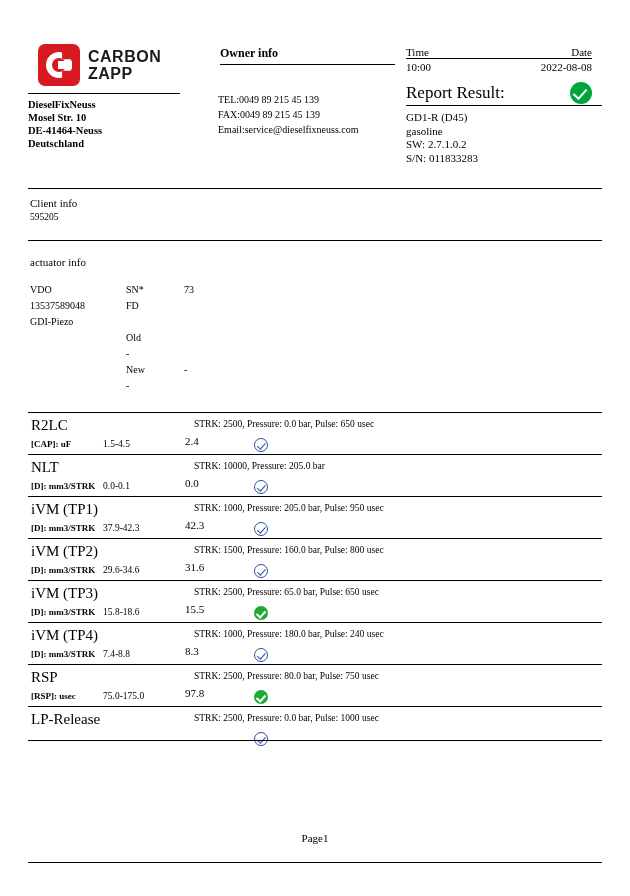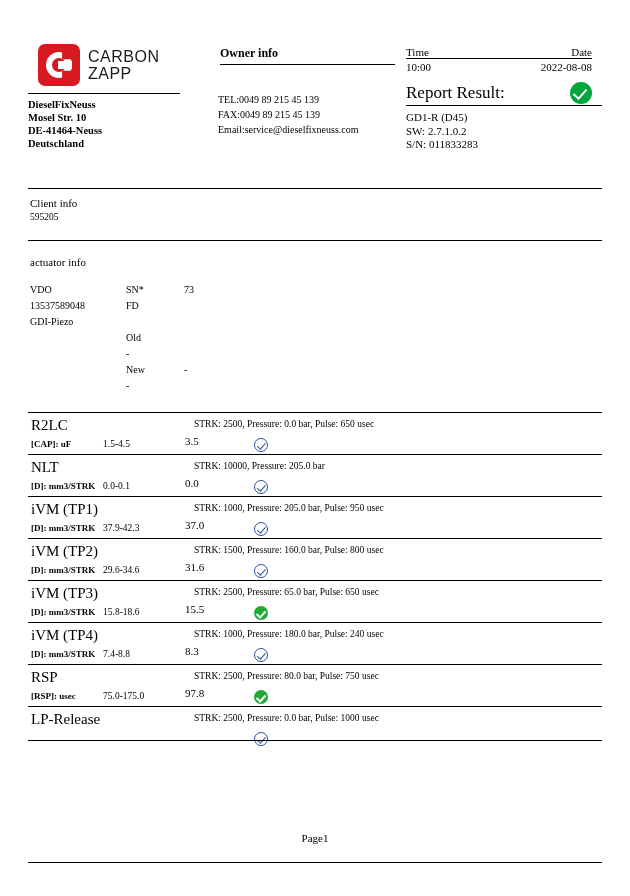--- a/index.html
+++ b/index.html
@@ -57,21 +57,21 @@
   }
   .logo-mark::after {
     content: "";
     position: absolute;
     left: 20px; top: 17px;
     width: 14px; height: 8px;
     background: #ffffff;
   }
   .logo-text {
     font-family: "Liberation Sans", sans-serif;
-    font-weight: normal;
+    font-weight: bold;
     font-size: 16px;
     line-height: 17px;
     letter-spacing: 0.5px;
     color: #1b1b1b;
   }
 
   .owner-box {
     position: absolute;
     left: 192px; top: 14px;
     width: 175px;
@@ -330,20 +330,21 @@
 
   <div class="contact">
     <div>TEL:0049 89 215 45 139</div>
     <div>FAX:0049 89 215 45 139</div>
     <div>Email:service@dieselfixneuss.com</div>
   </div>
 
   <div class="device">
     <div class="sep"></div>
     <div>GD1-R (D45)</div>
+    <div>gasoline</div>
     <div>SW: 2.7.1.0.2</div>
     <div>S/N: 011833283</div>
   </div>
 
   <div class="rule" style="top:188px"></div>
 
   <div class="client">
     <div>Client info</div>
     <div class="v">595205</div>
   </div>
@@ -390,21 +391,21 @@
     </div>
   </div>
 
   <div class="tests">
 
     <div class="test-block">
       <div class="test-name">R2LC</div>
       <div class="test-unit">[CAP]: uF</div>
       <div class="test-range">1.5-4.5</div>
       <div class="test-cond">STRK: 2500, Pressure: 0.0 bar, Pulse: 650 usec</div>
-      <div class="test-val">3.5</div>
+      <div class="test-val">2.4</div>
       <div class="test-mark">
           <div class="mark-blue"></div>
         </div>
     </div>
 
     <div class="test-block">
       <div class="test-name">NLT</div>
       <div class="test-unit">[D]: mm3/STRK</div>
       <div class="test-range">0.0-0.1</div>
       <div class="test-cond">STRK: 10000, Pressure: 205.0 bar</div>
@@ -412,21 +413,21 @@
       <div class="test-mark">
           <div class="mark-blue"></div>
         </div>
     </div>
 
     <div class="test-block">
       <div class="test-name">iVM (TP1)</div>
       <div class="test-unit">[D]: mm3/STRK</div>
       <div class="test-range">37.9-42.3</div>
       <div class="test-cond">STRK: 1000, Pressure: 205.0 bar, Pulse: 950 usec</div>
-      <div class="test-val">37.0</div>
+      <div class="test-val">42.3</div>
       <div class="test-mark">
           <div class="mark-blue"></div>
         </div>
     </div>
 
     <div class="test-block">
       <div class="test-name">iVM (TP2)</div>
       <div class="test-unit">[D]: mm3/STRK</div>
       <div class="test-range">29.6-34.6</div>
       <div class="test-cond">STRK: 1500, Pressure: 160.0 bar, Pulse: 800 usec</div>

